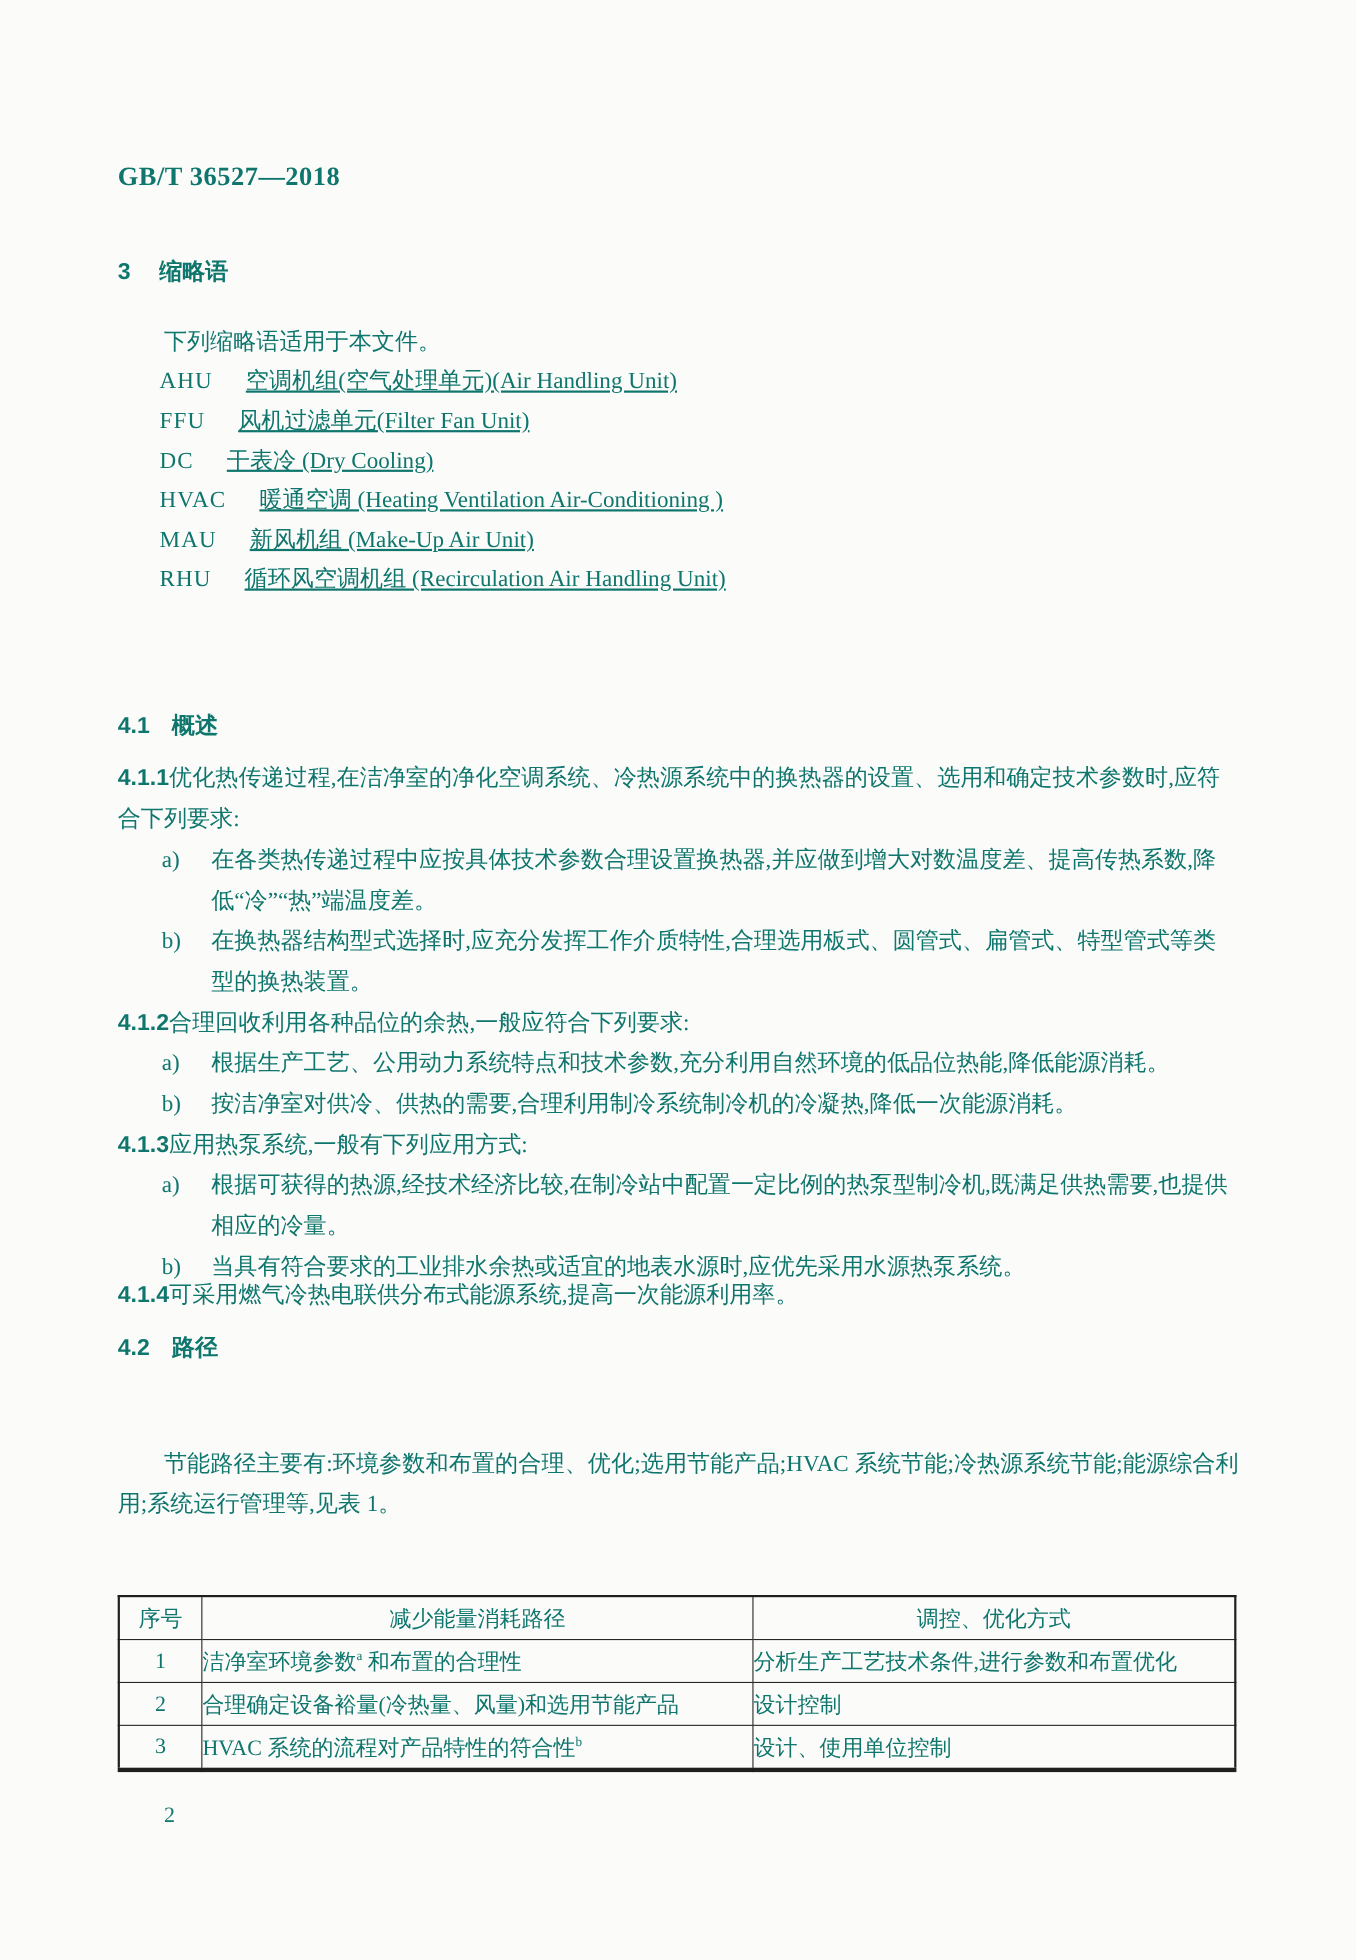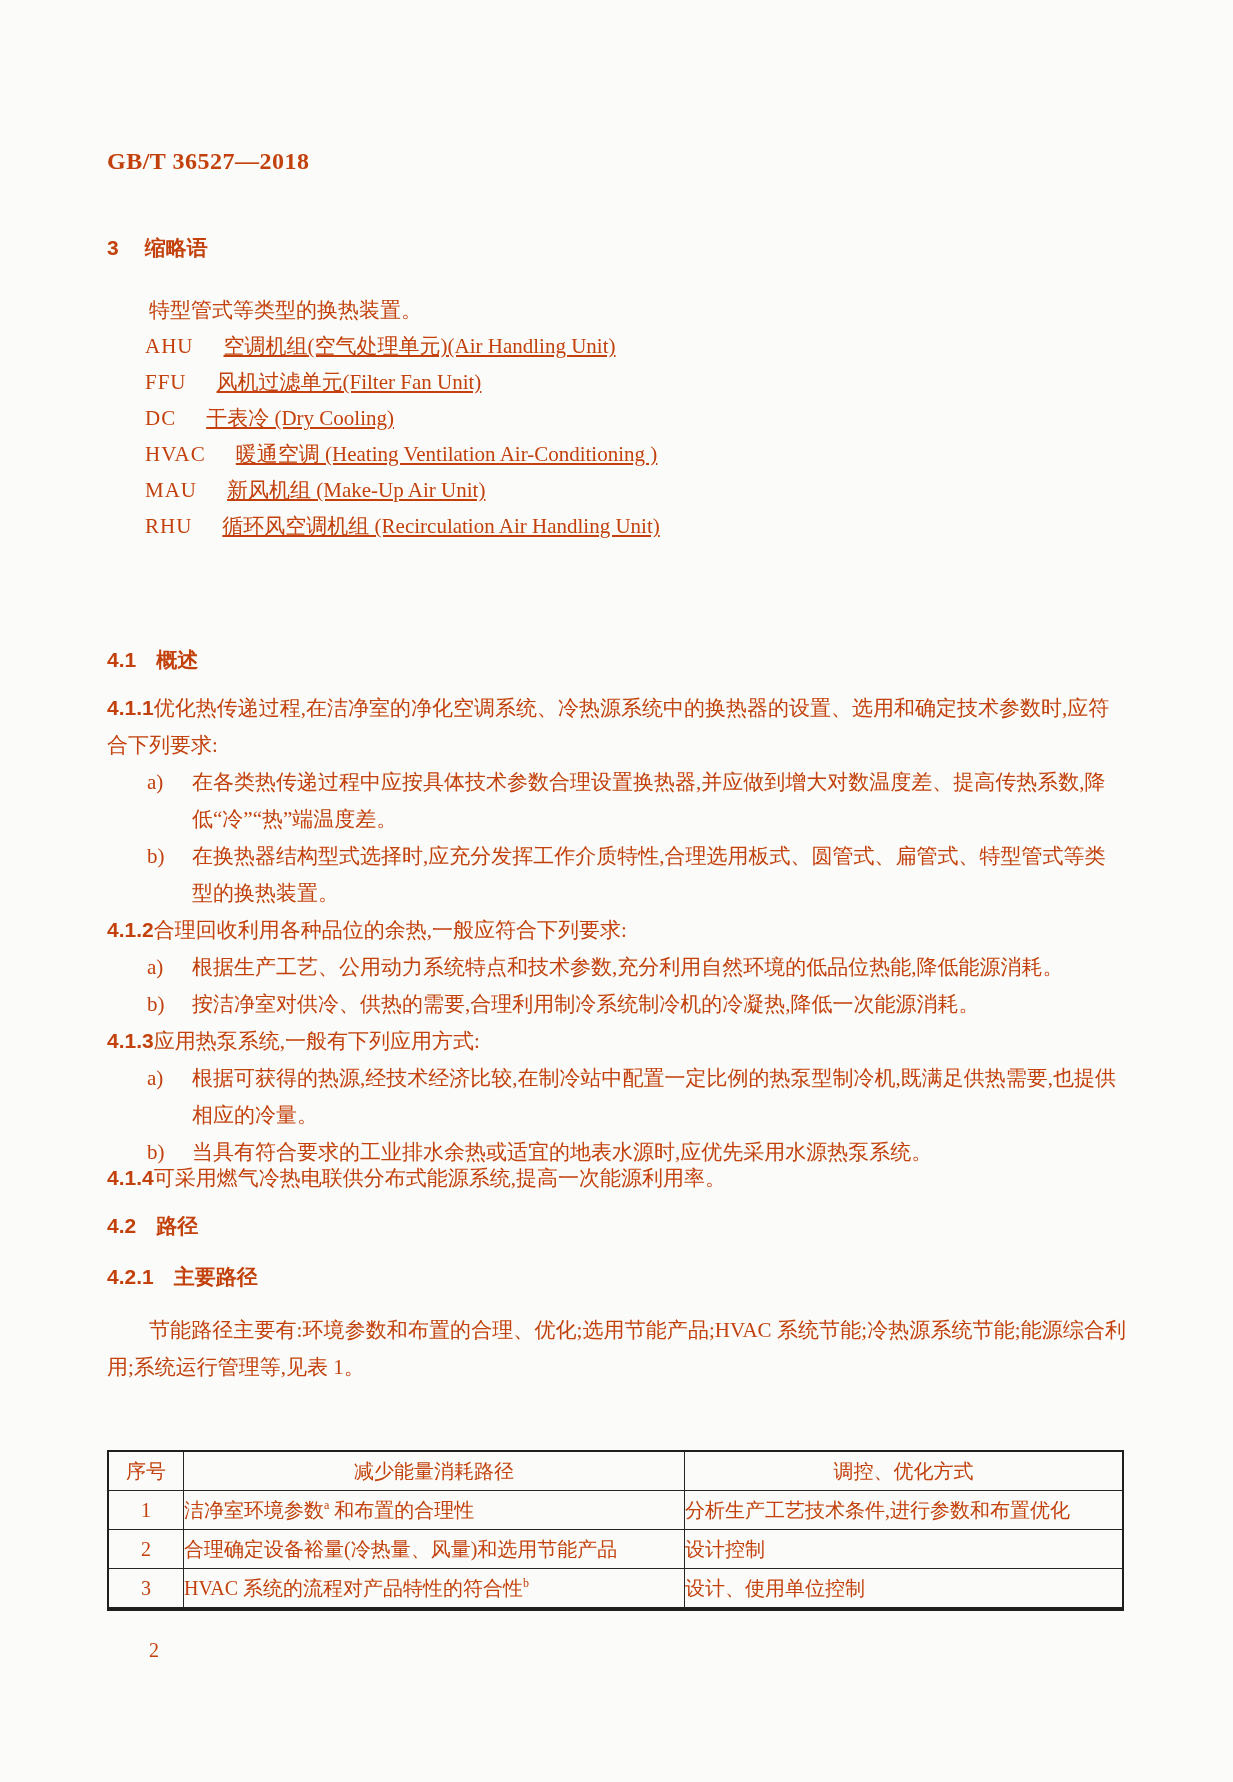--- a/index.html
+++ b/index.html
@@ -2,21 +2,21 @@
 <html><head>
 <meta charset="utf-8">
 <style>
   html,body { margin:0; padding:0; background:#e8e8e6; }
   .page {
     position:relative;
     width:1233px; height:1782px;
     background:#fbfbf9;
     margin:0 auto;
     overflow:hidden;
-    color:#c2410c;
+    color:#0f766e;
     font-family:"Liberation Serif","DejaVu Serif",serif;
   }
   .abs { position:absolute; left:107px; width:1019px; }
 
   .doc-header {
     font-family:"Liberation Serif","DejaVu Serif",serif;
     font-weight:bold; font-size:24px; line-height:26px; letter-spacing:0.5px;
   }
   .heading {
     font-family:"Liberation Sans","DejaVu Sans",sans-serif;
@@ -68,21 +68,21 @@
 <body>
 
 <div class="page">
 
   <div class="abs doc-header" style="top:148px;">GB/T 36527—2018</div>
 
   <div class="abs heading" style="top:235px;">
     <span class="hnum">3</span><span>缩略语</span>
   </div>
 
-  <div class="abs body-text indent2" style="top:292px;">特型管式等类型的换热装置。</div>
+  <div class="abs body-text indent2" style="top:292px;">下列缩略语适用于本文件。</div>
 
   <div class="abs" style="top:328px;">
     <div class="abbr-line">
       <span class="abbr">AHU</span><span>空调机组(空气处理单元)(Air Handling Unit)</span>
     </div>
     <div class="abbr-line">
       <span class="abbr">FFU</span><span>风机过滤单元(Filter Fan Unit)</span>
     </div>
     <div class="abbr-line">
       <span class="abbr">DC</span><span>干表冷 (Dry Cooling)</span>
@@ -140,23 +140,20 @@
   </div>
 
   <div class="abs clause" style="top:1159px;">
     <div><span class="cnum">4.1.4</span><span>可采用燃气冷热电联供分布式能源系统,提高一次能源利用率。</span></div>
   </div>
 
   <div class="abs heading sub" style="top:1213px;">
     <span class="hnum">4.2</span><span>路径</span>
   </div>
 
-  <div class="abs heading sub" style="top:1264px;">
-    <span class="hnum">4.2.1</span><span>主要路径</span>
-  </div>
 
   <div class="abs body-text indent2" style="top:1312px;">节能路径主要有:环境参数和布置的合理、优化;选用节能产品;HVAC 系统节能;冷热源系统节能;能源综合利用;系统运行管理等,见表 1。</div>
 
 
   <div class="abs" style="top:1450px;">
     <table class="t1">
       <tbody>
         <tr class="hdr">
           <th class="col-no">序号</th>
           <th class="col-path">减少能量消耗路径</th>

